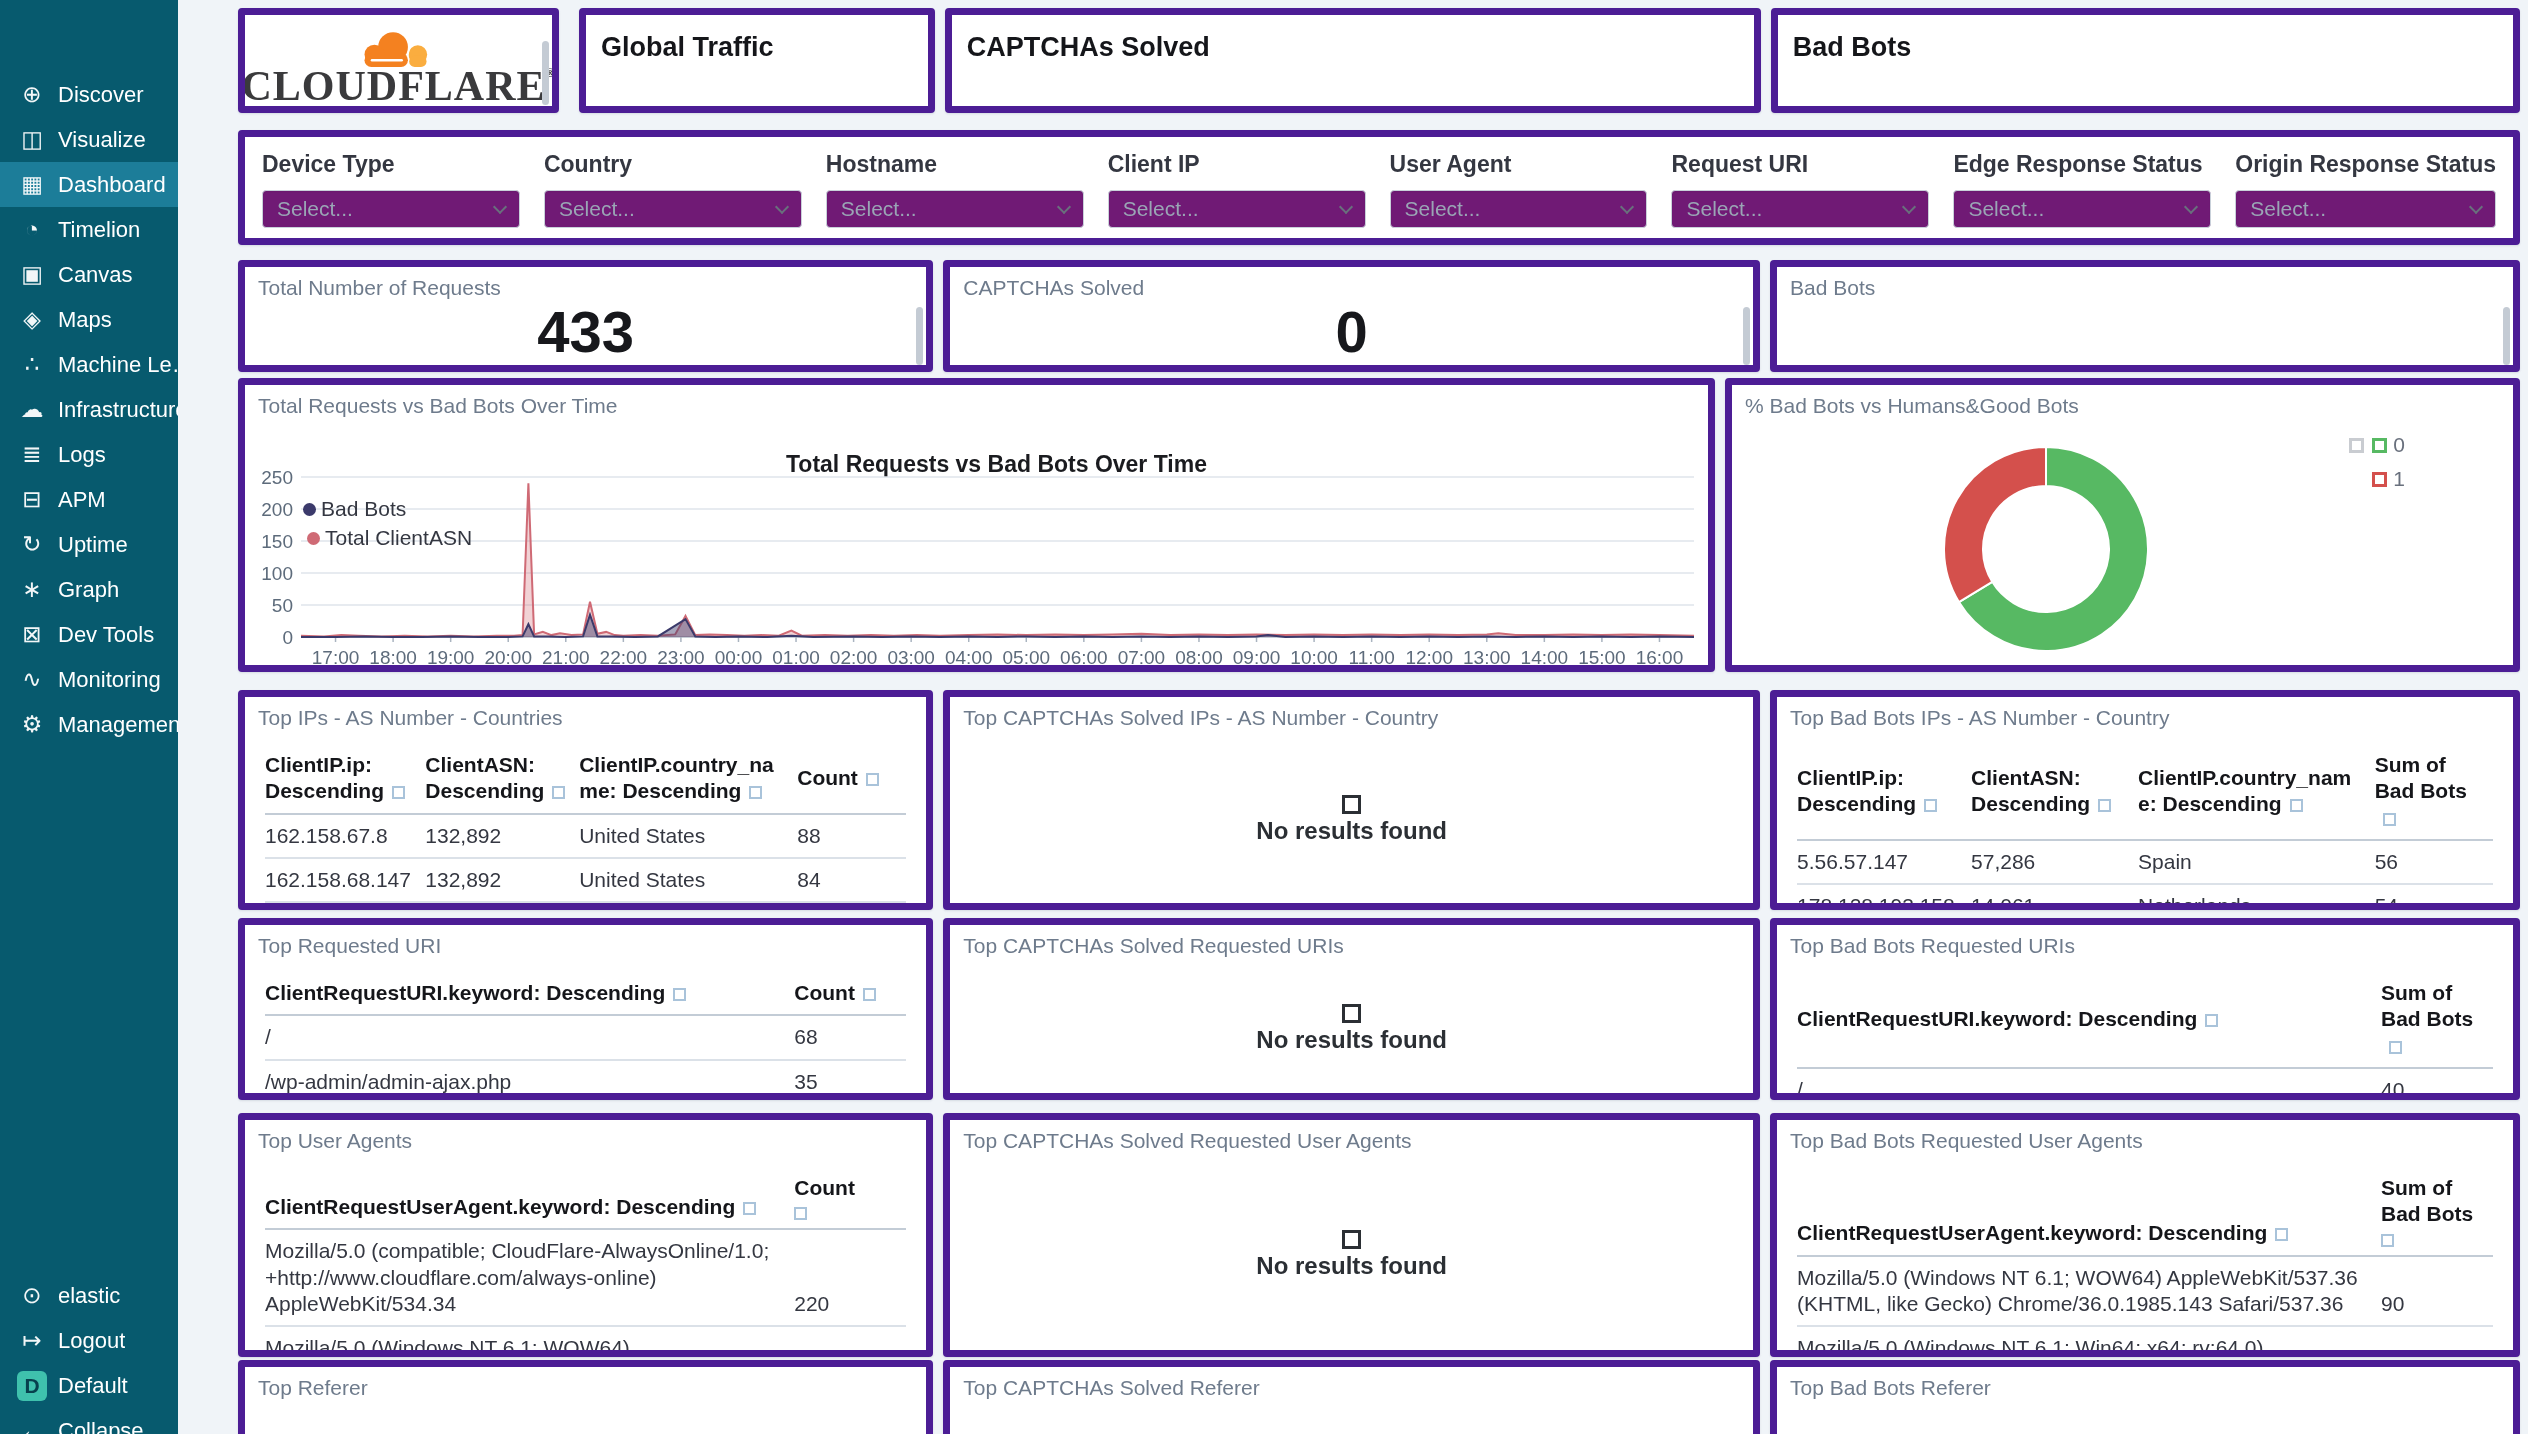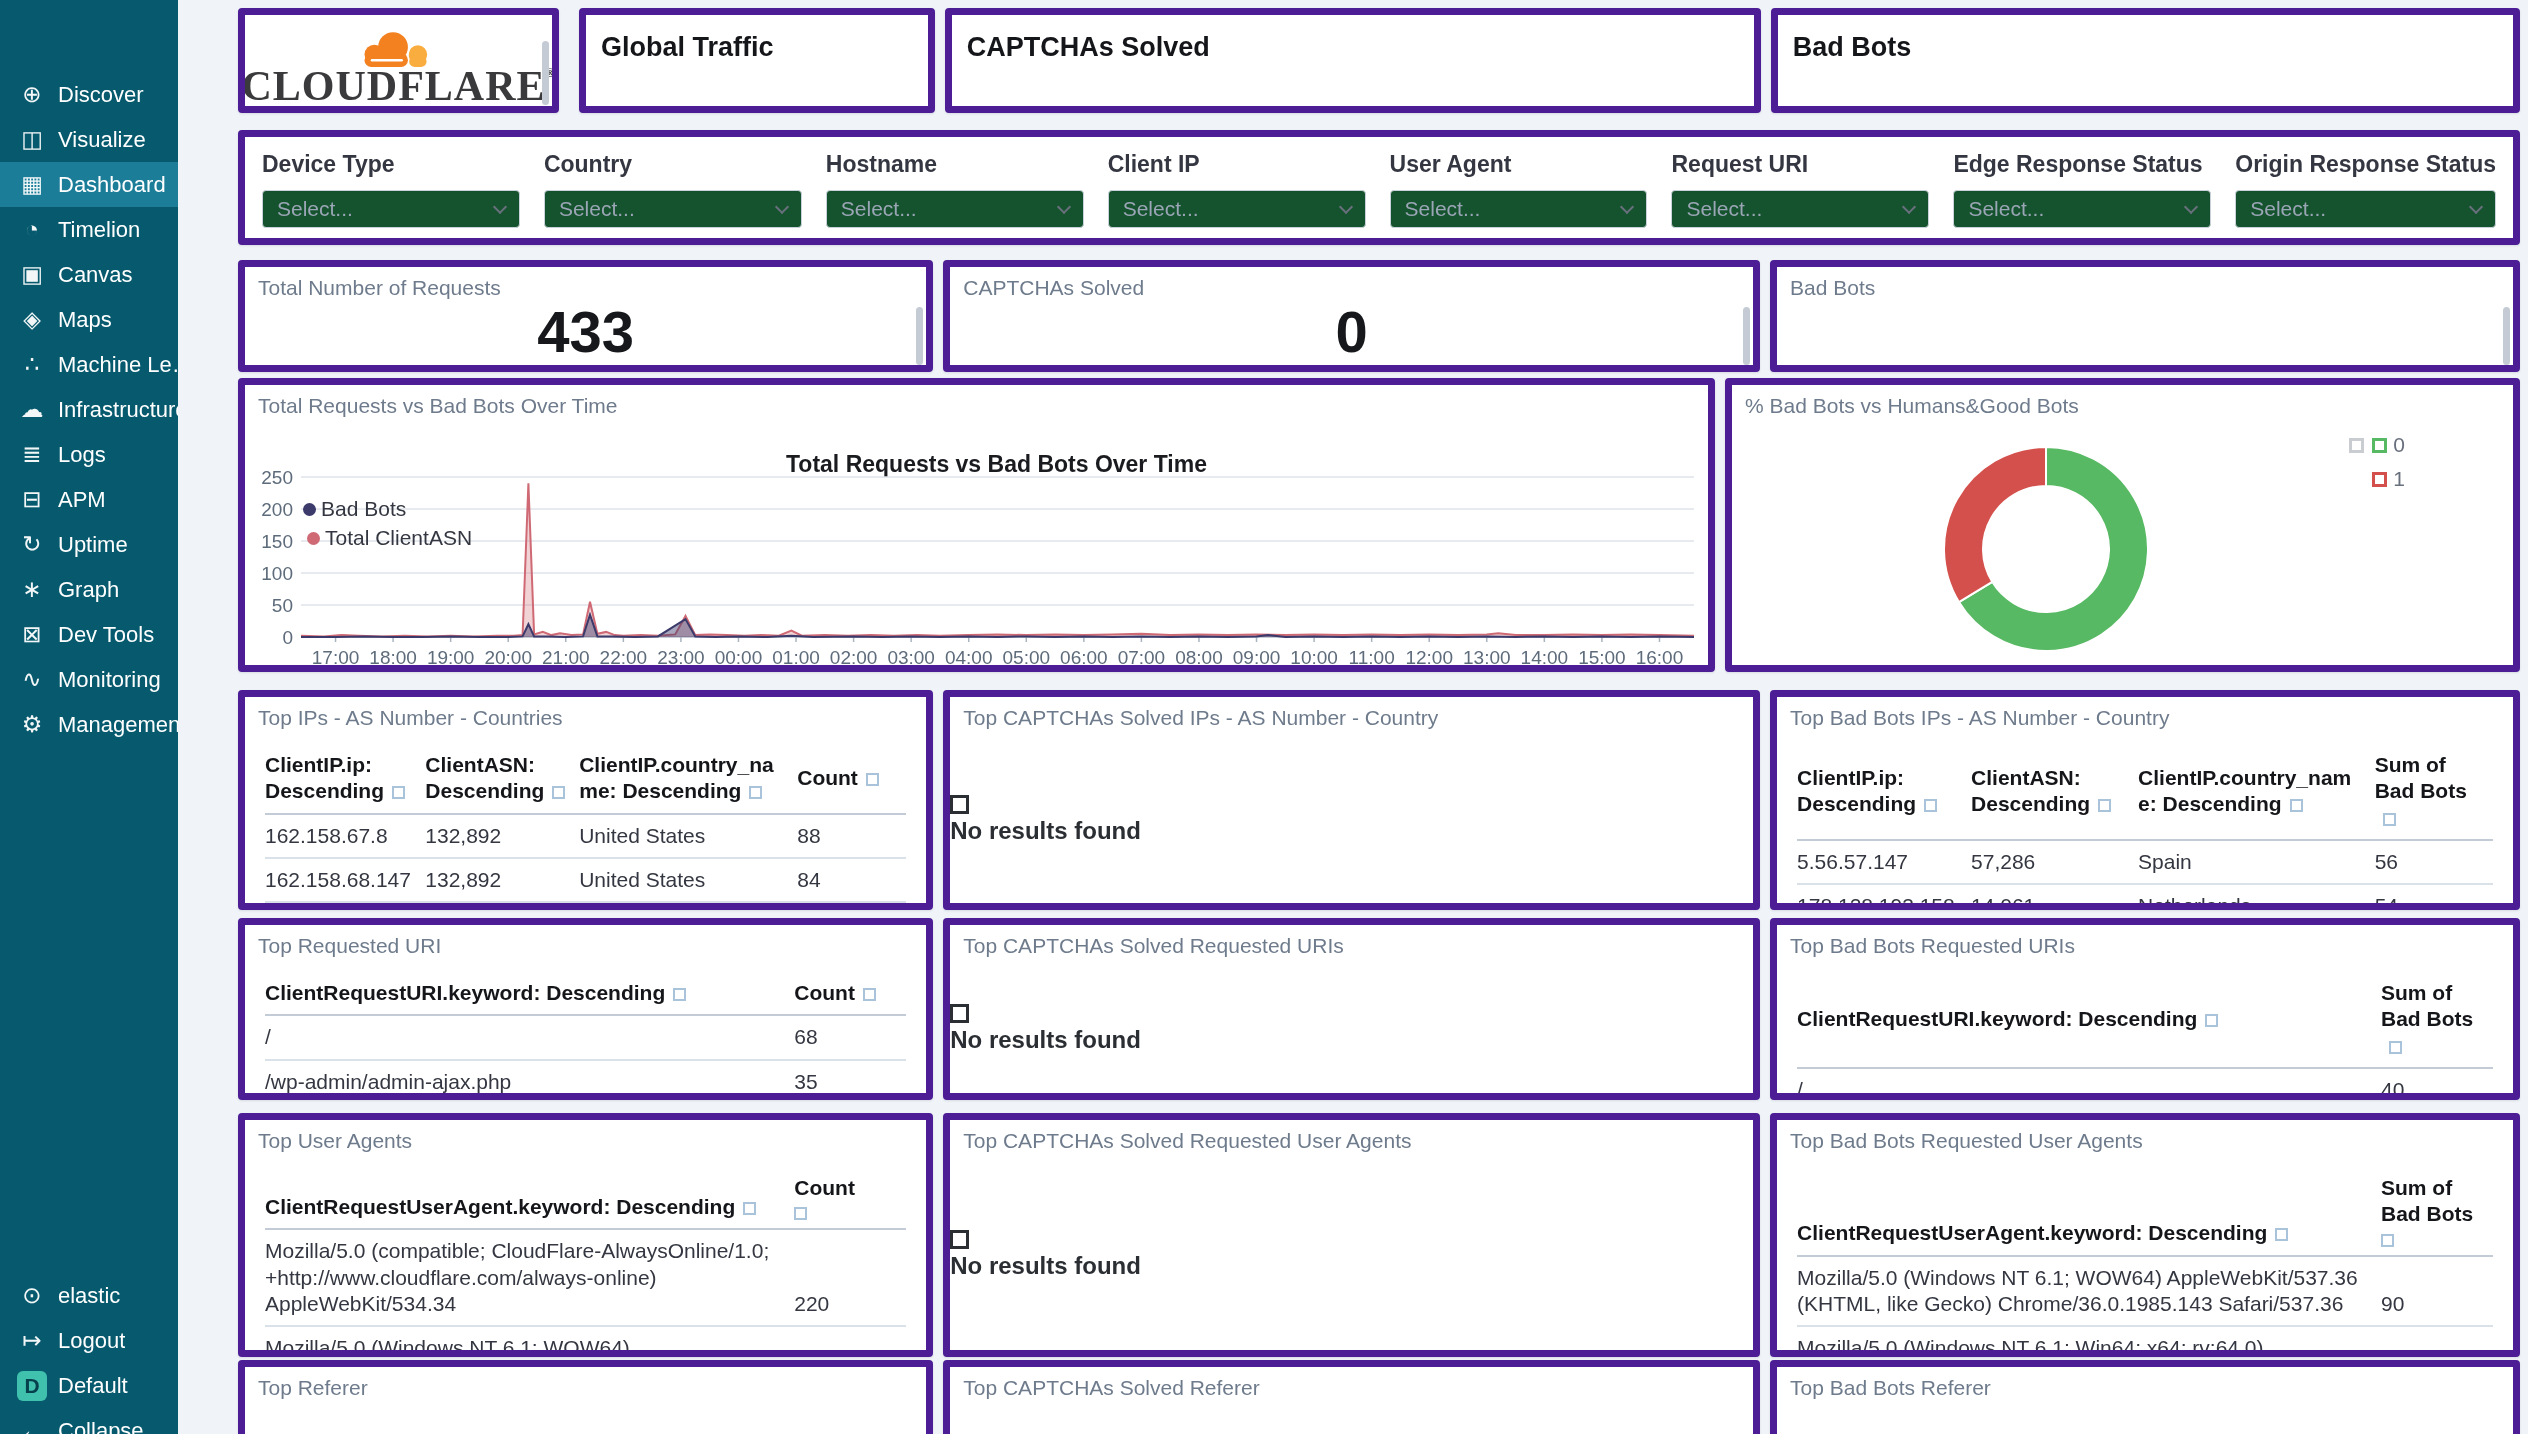--- a/index.html
+++ b/index.html
@@ -40,21 +40,21 @@
   .sb { position:absolute; right:3px; width:7px; border-radius:4px; background:#c4cbd4; }
   .sb-logo { top:26px; height:64px; }
   .sb-metric { top:40px; height:58px; }
   
   .cf { display:flex; flex-direction:column; align-items:center; justify-content:flex-start; height:100%; padding-top:16px;font-family:Liberation Serif, serif; }
   .cf-word { font-size:42px; font-weight:bold; letter-spacing:1px; color:#3a3a3c; line-height:.9; }
   .cf-reg { font-size:12px; vertical-align:top; }
   
   .filters-grid { display:grid; grid-template-columns:repeat(8,1fr); gap:0 24px; padding:8px 17px 0; }
   .f-label { font-size:23px; font-weight:bold; color:#343741; margin:6px 0 12px; white-space:nowrap; }
-  .f-select { height:38px; border:1px solid #c9d1da; border-radius:4px; background:#14532d;
+  .f-select { height:38px; border:1px solid #c9d1da; border-radius:4px; background:#701a75;
     box-shadow:inset 0 1px 2px rgba(0,0,0,.06); display:flex; align-items:center; padding:16px 14px; cursor:pointer; }
   .f-ph { color:#9aa5b5; font-size:21px; flex:1; }
   .f-chev { width:10px; height:10px; border-right:2px solid #69707d; border-bottom:2px solid #69707d;
     transform:rotate(45deg); margin-top:-5px; }
   
   .mvalue { position:absolute; left:0; right:0; bottom:0; text-align:center; font-size:58px; font-weight:bold; color:#17181c; }
   
   .chart-title { position:absolute; top:66px; left:60px; right:20px; text-align:center; font-size:23px; font-weight:bold; color:#1a1b1f; }
   .chart-area { position:absolute; left:10px; right:10px; top:28px; bottom:2px; }
   .chart-legend { position:absolute; left:58px; top:112px; }
@@ -75,21 +75,21 @@
   .tcell { padding:8px 12px 8px 0; font-size:21px; line-height:1.25; word-break:break-word; }
   .cols4 .c0 { width:25%; } .cols4 .c1 { width:24%; } .cols4 .c2 { width:34%; } .cols4 .c3 { flex:1; }
   .cols2 .c0 { flex:1; } .cols2 .c1 { width:112px; }
   .colswide .c1 { width:130px; }
   .colsua .thead .c1 .sortbox { display:block; margin:6px 0 0; }
   .colsua .trow { align-items:flex-end; }
   .r-t4 .table { margin-top:30px; }
   .sortbox { display:inline-block; width:13px; height:13px; border:2px solid #a9c3da; background:#fff;
     margin-left:8px; vertical-align:-1px; }
   .empty { position:absolute; left:0; right:0; top:40px; bottom:0; display:flex; flex-direction:column;
-    align-items:flex-start; justify-content:center; font-size:24px; font-weight:bold; color:#2b2f34; }
+    align-items:center; justify-content:center; font-size:24px; font-weight:bold; color:#2b2f34; }
   .empty-box { width:19px; height:19px; border:3px solid #2b2f34; margin-bottom:3px; }
 </style>
 </head>
 <body>
 
 <nav class="sidebar">
   <div class="nav-list">
 
       <div class="nav-item">
         <span class="nav-icon">⊕</span>

